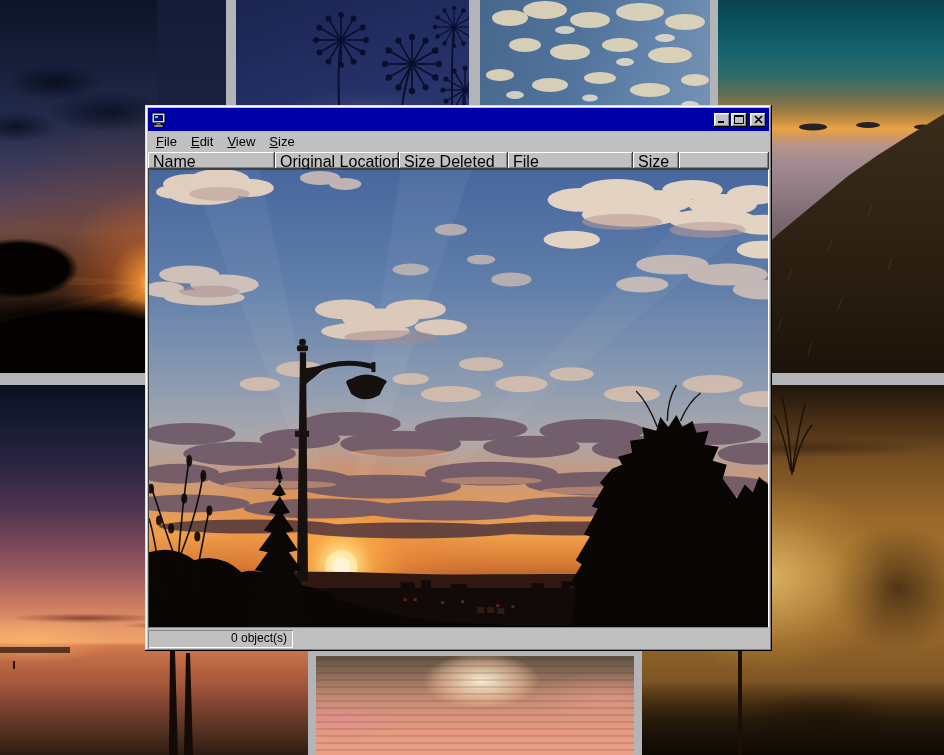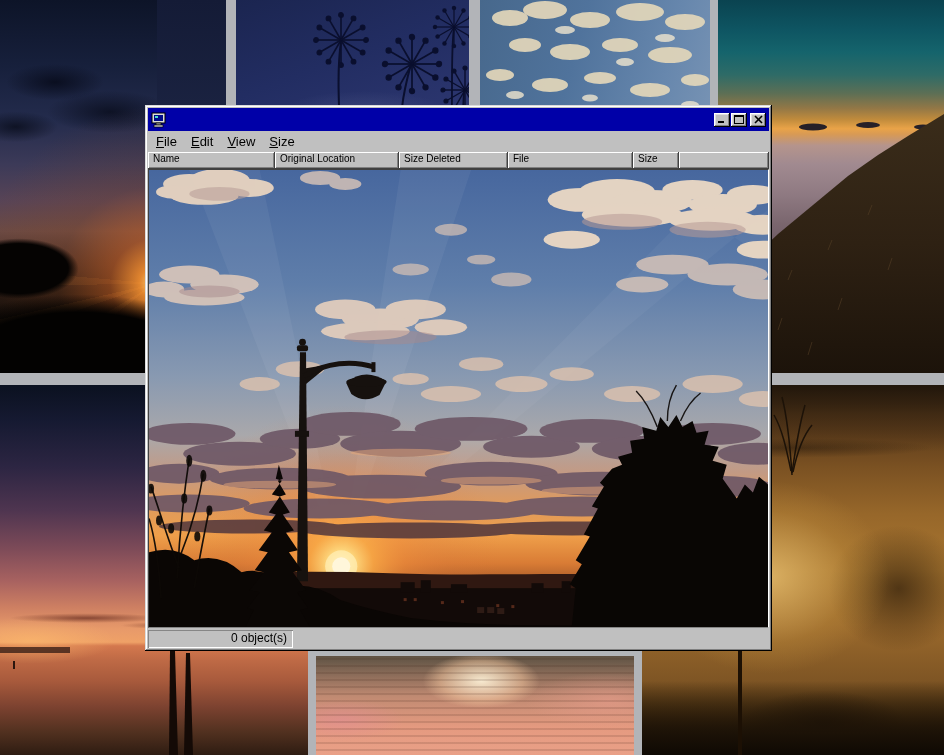--- a/index.html
+++ b/index.html
@@ -78,21 +78,21 @@
     width:16px;height:14px;background:#c0c0c0;display:flex;align-items:center;justify-content:center;
     box-shadow: inset -1px -1px #000, inset 1px 1px #fff, inset -2px -2px #808080, inset 2px 2px #dfdfdf;
   }
   .cap-btn + .cap-btn{margin-left:1px;}
   .cap-btn.close{margin-left:3px;}
   .menubar{height:21px;display:flex;align-items:center;font-size:13px;color:#000;padding-left:1px;}
   .menu-item{display:inline-block;padding:2px 7px 3px 7px;}
   .menu-item::first-letter{text-decoration:underline;}
   .headrow{height:17px;display:flex;background:#c0c0c0;}
   .hcell{
-    box-sizing:border-box;font-size:10px;color:#000;padding:1px 5px 0 5px;overflow:hidden;white-space:nowrap;
+    box-sizing:border-box;font-size:16px;color:#000;padding:1px 5px 0 5px;overflow:hidden;white-space:nowrap;
     box-shadow: inset -1px -1px #404040, inset 1px 1px #fff, inset -2px -2px #808080;
   }
   .hcell.size{text-align:left;}
   .content{
     height:459px;position:relative;background:#11131a;overflow:hidden;
     border:1px solid #404040;border-right-color:#fff;border-bottom-color:#868686;box-sizing:border-box;
   }
   .content svg{display:block;width:100%;height:100%;}
   .statusbar{height:18px;margin-top:2px;display:flex;}
   .spanel{

